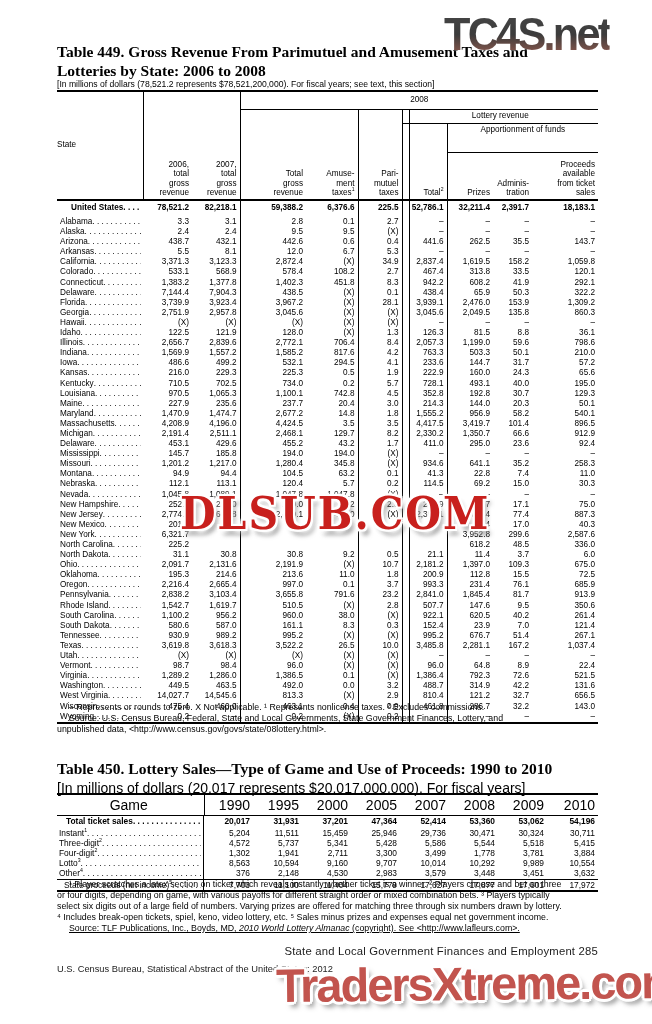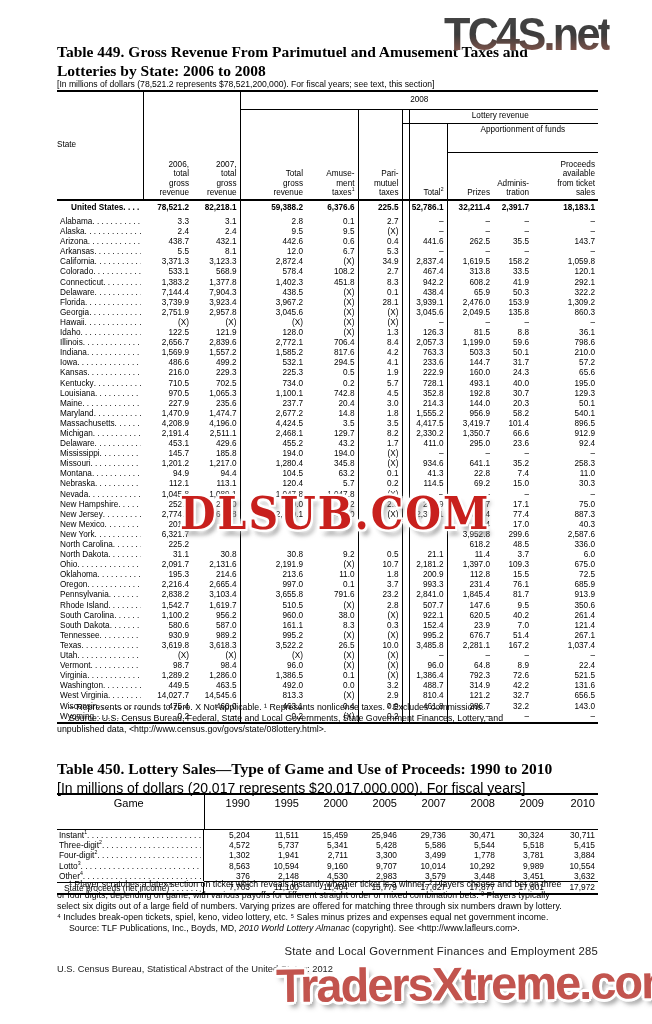--- a/index.html
+++ b/index.html
@@ -63,38 +63,38 @@
   .tb449 tbody tr.us td{line-height:13px;padding-bottom:3px;}
   .tb449 tbody tr.us td.lbl{padding-left:14px;text-align:center;}
   .tb449 tbody tr.us .dots{flex:0 0 17px;}
   .nm{white-space:nowrap;}
   .dots{flex:1 1 auto;overflow:hidden;white-space:nowrap;}
   .dots::after{content:" . . . . . . . . . . . . . . . . . . . . . . . . . . . . . . . . . . . . .";}
 
   
   .tb450{top:793px;left:57px;width:541px;font-size:8.4px;z-index:1;}
   .tb450 table{width:541px;border-top:2px solid #000;border-bottom:2px solid #000;}
-  .tb450 thead th{border-bottom:1.5px solid #000;text-align:right;padding:2px 3px 20px 0;
-    font-size:11px;}
+  .tb450 thead th{border-bottom:1.5px solid #000;text-align:right;padding:2px 3px 2px 0;
+    font-size:14px;}
   .tb450 th.cgame{text-align:center;border-right:1px solid #000;}
   .tb450 tbody td{text-align:right;padding:0 3px 0 0;line-height:10.2px;white-space:nowrap;}
   .tb450 tbody td.lbl{text-align:left;padding:0 2px 0 2px;display:flex;border-right:1px solid #000;}
   .tb450 tbody tr.b td{font-weight:bold;}
   .tb450 tbody tr.tts td{line-height:11.5px;}
   .tb450 tbody tr.tts td.lbl{padding-left:9px;}
   .tb450 tbody tr.spr td{border-top:1px solid #000;}
   .tb450 tbody tr.spr td.lbl{padding-left:7px;}
 
   
   .fn{font-size:8.8px;line-height:1.24;width:541px;left:57px;white-space:pre-line;}
   .fn-449{top:702px;text-indent:12px;}
   .src-449{top:713px;left:57px;width:541px;font-size:8.8px;line-height:1.24;
     text-indent:12px;white-space:pre-line;}
   .fn-450{top:879px;text-indent:12px;}
-  .src-450{top:923px;left:57px;width:541px;font-size:8.8px;text-indent:12px;}
+  .src-450{top:923px;left:57px;width:541px;font-size:8.8px;text-indent:12px;text-decoration:underline;}
   .src-450 .it{font-style:italic;}
 
   
   .foot-right{top:945px;left:57px;width:541px;text-align:right;font-size:11.3px;
     color:#1c1c1c;letter-spacing:.2px;}
   .foot-left{top:964px;left:57px;font-size:9.3px;color:#1c1c1c;}
 </style>
 </head>
 <body>
 
@@ -956,20 +956,34 @@
         <th>1995</th>
         <th>2000</th>
         <th>2005</th>
         <th>2007</th>
         <th>2008</th>
         <th>2009</th>
         <th>2010</th>
       </tr>
     </thead>
     <tbody>
+        <tr class="b tts">
+          <td class="lbl">
+            <span class="nm">Total ticket sales</span>
+            <span class="dots"></span>
+          </td>
+          <td>20,017</td>
+          <td>31,931</td>
+          <td>37,201</td>
+          <td>47,364</td>
+          <td>52,414</td>
+          <td>53,360</td>
+          <td>53,062</td>
+          <td>54,196</td>
+        </tr>
         <tr>
           <td class="lbl">
             <span class="nm">Instant<sup>1</sup></span>
             <span class="dots"></span>
           </td>
           <td>5,204</td>
           <td>11,511</td>
           <td>15,459</td>
           <td>25,946</td>
           <td>29,736</td>

